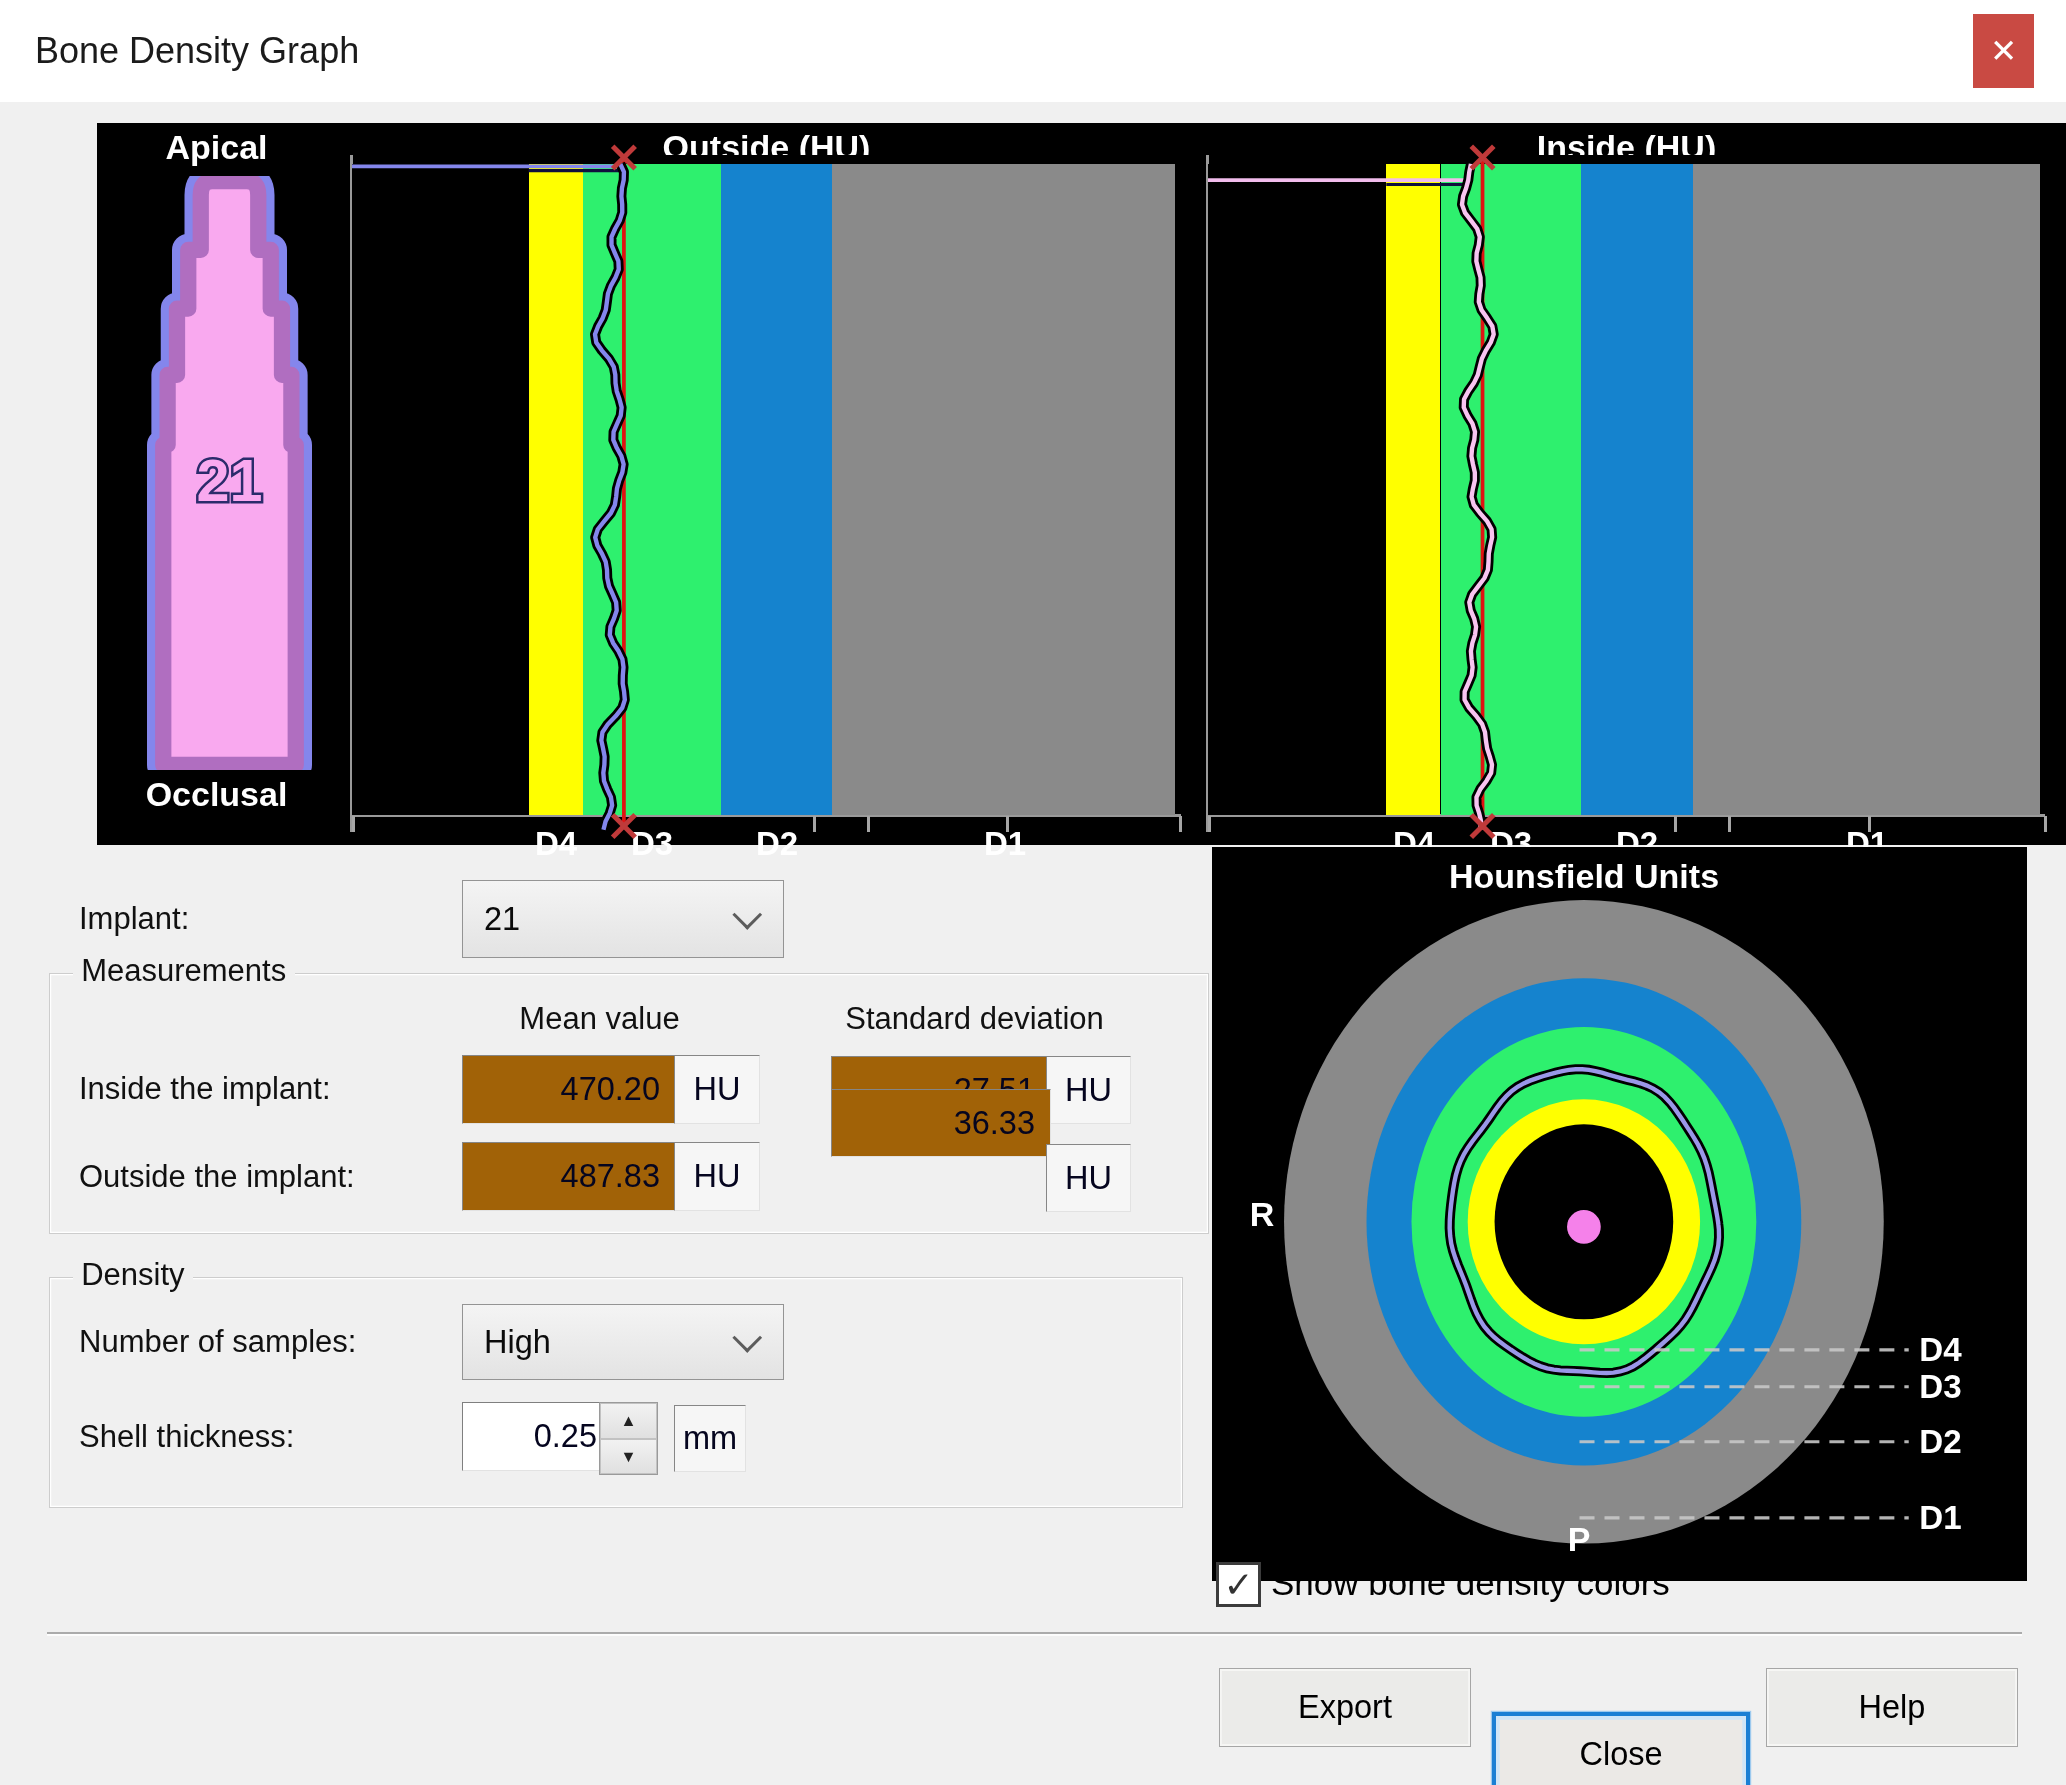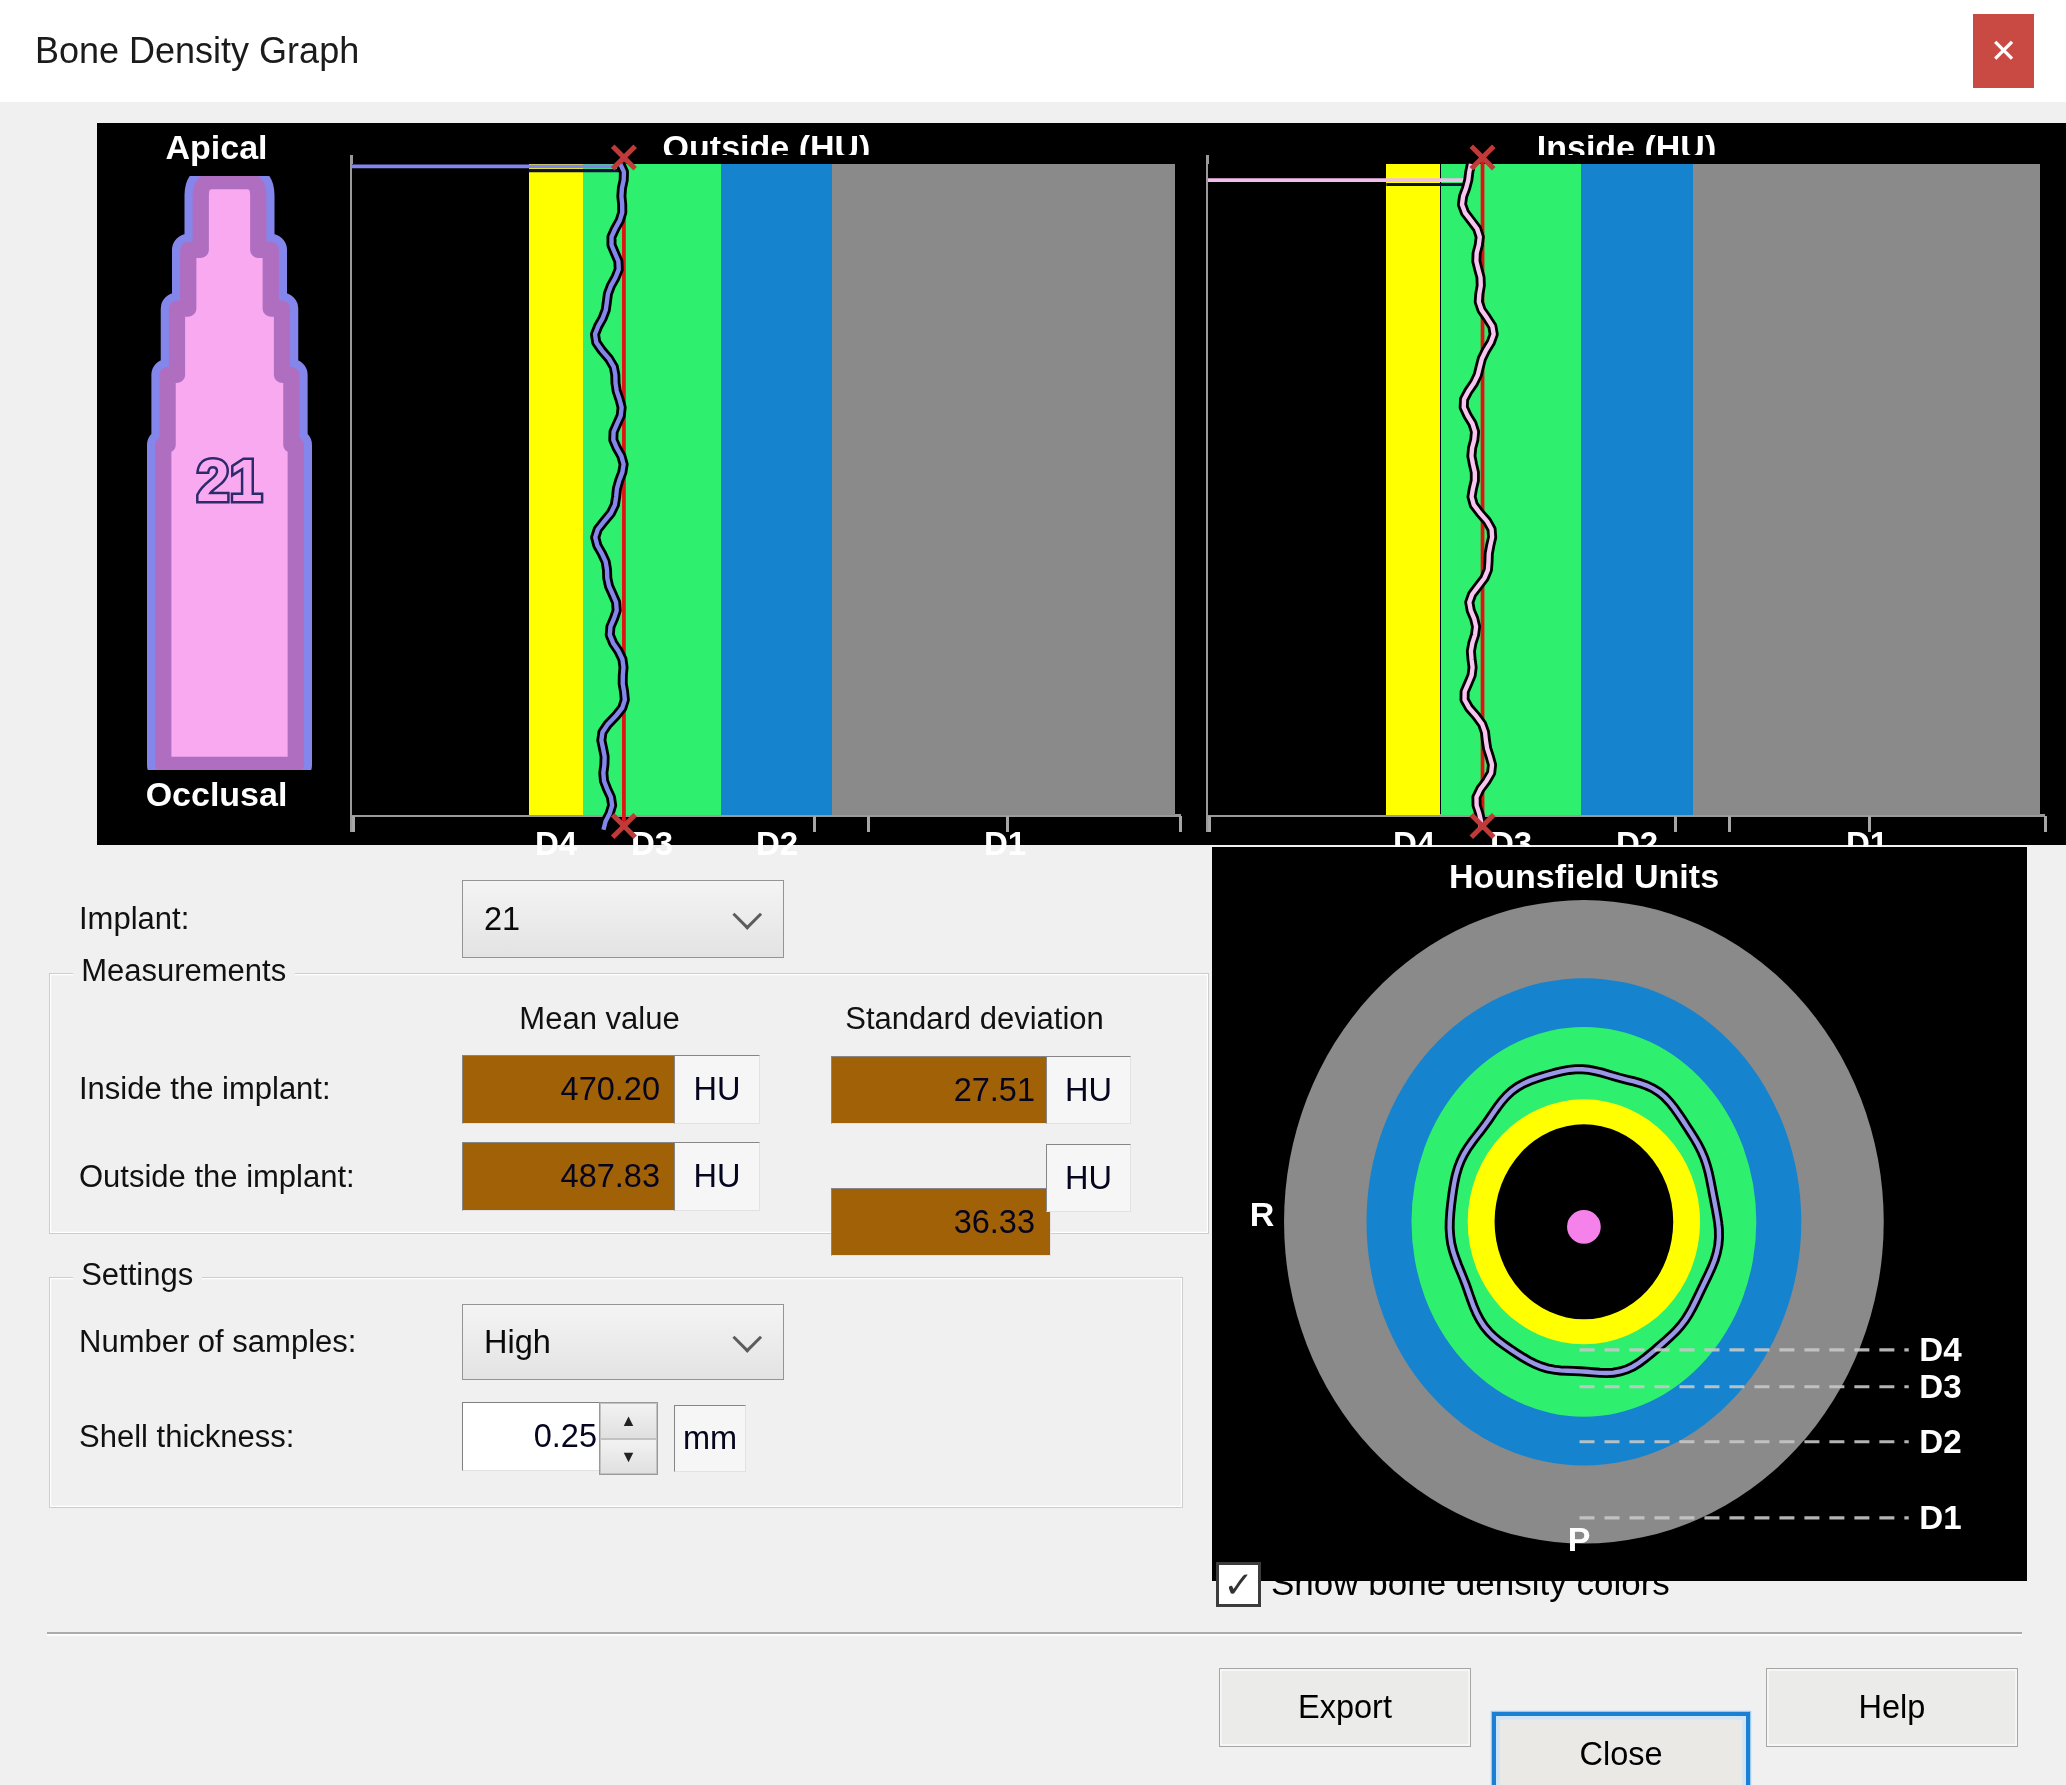--- a/index.html
+++ b/index.html
@@ -158,25 +158,25 @@
 
   <div class="abs lbl" style="left:79px;top:1071px;height:35px;">Inside the implant:</div>
   <div class="abs field" style="left:462px;top:1055px;width:197px;height:67px;">470.20</div>
   <div class="abs unit" style="left:674px;top:1055px;width:84px;height:67px;">HU</div>
   <div class="abs field" style="left:831px;top:1056px;width:203px;height:66px;">27.51</div>
   <div class="abs unit" style="left:1046px;top:1056px;width:83px;height:66px;">HU</div>
 
   <div class="abs lbl" style="left:79px;top:1159px;height:35px;">Outside the implant:</div>
   <div class="abs field" style="left:462px;top:1142px;width:197px;height:67px;">487.83</div>
   <div class="abs unit" style="left:674px;top:1142px;width:84px;height:67px;">HU</div>
-  <div class="abs field" style="left:831px;top:1188px;width:203px;height:66px;">36.33</div>
+  <div class="abs field" style="left:831px;top:1089px;width:203px;height:66px;">36.33</div>
   <div class="abs unit" style="left:1046px;top:1144px;width:83px;height:66px;">HU</div>
 
   <div class="abs groupbox" style="left:49px;top:1277px;width:1132px;height:229px;">
-    <span class="legend">Settings</span>
+    <span class="legend">Density</span>
   </div>
   <div class="abs lbl" style="left:79px;top:1324px;height:35px;">Number of samples:</div>
   <div class="abs combo" style="left:462px;top:1304px;width:299px;height:74px;">
     <span>High</span>
     <span class="chevron"></span>
   </div>
   <div class="abs lbl" style="left:79px;top:1419px;height:35px;">Shell thickness:</div>
   <div class="abs edit" style="left:462px;top:1402px;width:134px;height:67px;">0.25</div>
   <div class="abs spin" style="left:599px;top:1402px;width:57px;height:71px;">
     <div class="sbtn">

